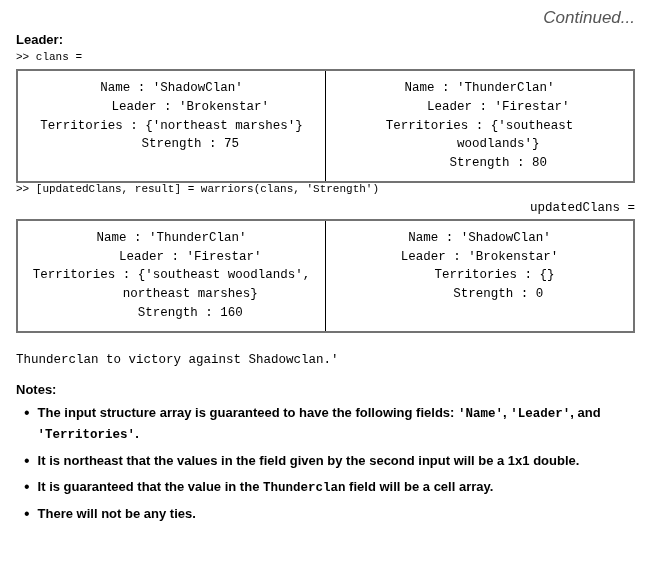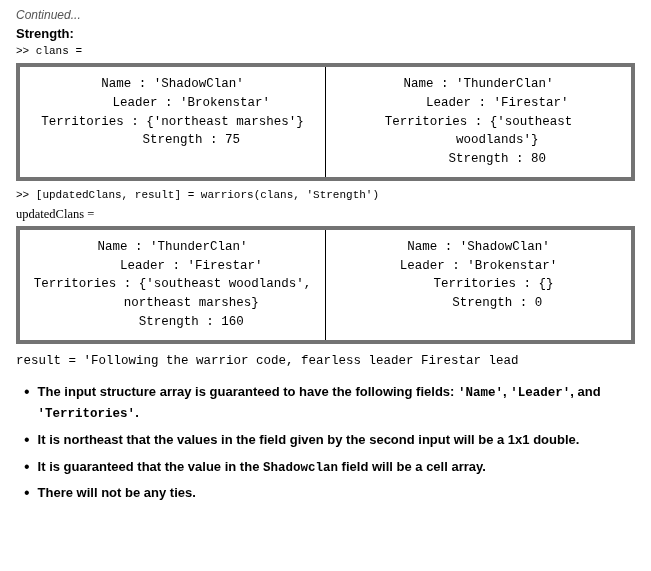--- a/index.html
+++ b/index.html
@@ -6,34 +6,35 @@
     body {
       background: #ffffff;
       font-family: Arial, sans-serif;
       font-size: 13px;
       color: #000;
       width: 651px;
       min-height: 571px;
       padding: 8px 16px 16px 16px;
     }
     .continued {
+      text-align: right;
       font-style: italic;
-      font-size: 12px;
+      font-size: 17px;
       color: #555;
       margin-bottom: 4px;
     }
     .section-label {
       font-weight: bold;
       margin-bottom: 4px;
       font-size: 13px;
     }
     .table-container {
-      border: 4px solid #737373;
+      border: 2px solid #737373;
       display: flex;
-      margin-bottom: 8px;
+      margin-bottom: 0;
       font-family: 'Courier New', Courier, monospace;
       font-size: 12.5px;
       justify-content: space-between;
     }
     .table-cell {
       flex: 1;
       border-right: 1px solid #000;
       padding: 8px 12px;
       text-align: center;
       white-space: pre-wrap;
@@ -80,31 +81,32 @@
     code {
       font-family: 'Courier New', Courier, monospace;
       font-size: 12.5px;
     }
     .command-line {
       font-family: 'Courier New', Courier, monospace;
       font-size: 11px;
       margin-bottom: 6px;
     }
     .var-label {
-      font-family: Liberation Serif, serif;
+      font-family: Liberation Mono, monospace;
       font-size: 12.5px;
       margin-bottom: 4px;
+      text-align: right;
     }
   </style>
 </head>
 <body>
 
 <div class="continued">Continued...</div>
 
-<div class="section-label">Strength:</div>
+<div class="section-label">Leader:</div>
 
 <div class="command-line">&gt;&gt; clans =</div>
 
 <div class="table-container">
   <div class="table-cell">Name : 'ShadowClan'
      Leader : 'Brokenstar'
 Territories : {'northeast marshes'}
      Strength : 75</div>
   <div class="table-cell">Name : 'ThunderClan'
      Leader : 'Firestar'
@@ -123,35 +125,37 @@
 Territories : {'southeast woodlands',
      northeast marshes}
      Strength : 160</div>
   <div class="table-cell">Name : 'ShadowClan'
 Leader : 'Brokenstar'
     Territories : {}
      Strength : 0</div>
 </div>
 
 <div class="result-line">
-  <span>result  =  'Following  the  warrior  code,  fearless  leader  Firestar  lead</span><br>
+  <br>
+  <span>Thunderclan to victory against Shadowclan.'</span>
 </div>
 
 <div class="notes-section">
+  <div class="notes-title">Notes:</div>
   <ul class="notes-list">
     <li>
       <span class="bullet">•</span>
       <span class="note-text">The input structure array is guaranteed to have the following fields: <code>'Name'</code>, <code>'Leader'</code>, and <code>'Territories'</code>.</span>
     </li>
     <li>
       <span class="bullet">•</span>
       <span class="note-text">It is northeast that the values in the field given by the second input will be a 1x1 double.</span>
     </li>
     <li>
       <span class="bullet">•</span>
-      <span class="note-text">It is guaranteed that the value in the <code>Shadowclan</code> field will be a cell array.</span>
+      <span class="note-text">It is guaranteed that the value in the <code>Thunderclan</code> field will be a cell array.</span>
     </li>
     <li>
       <span class="bullet">•</span>
       <span class="note-text">There will not be any ties.</span>
     </li>
   </ul>
 </div>
 
 </body></html>

